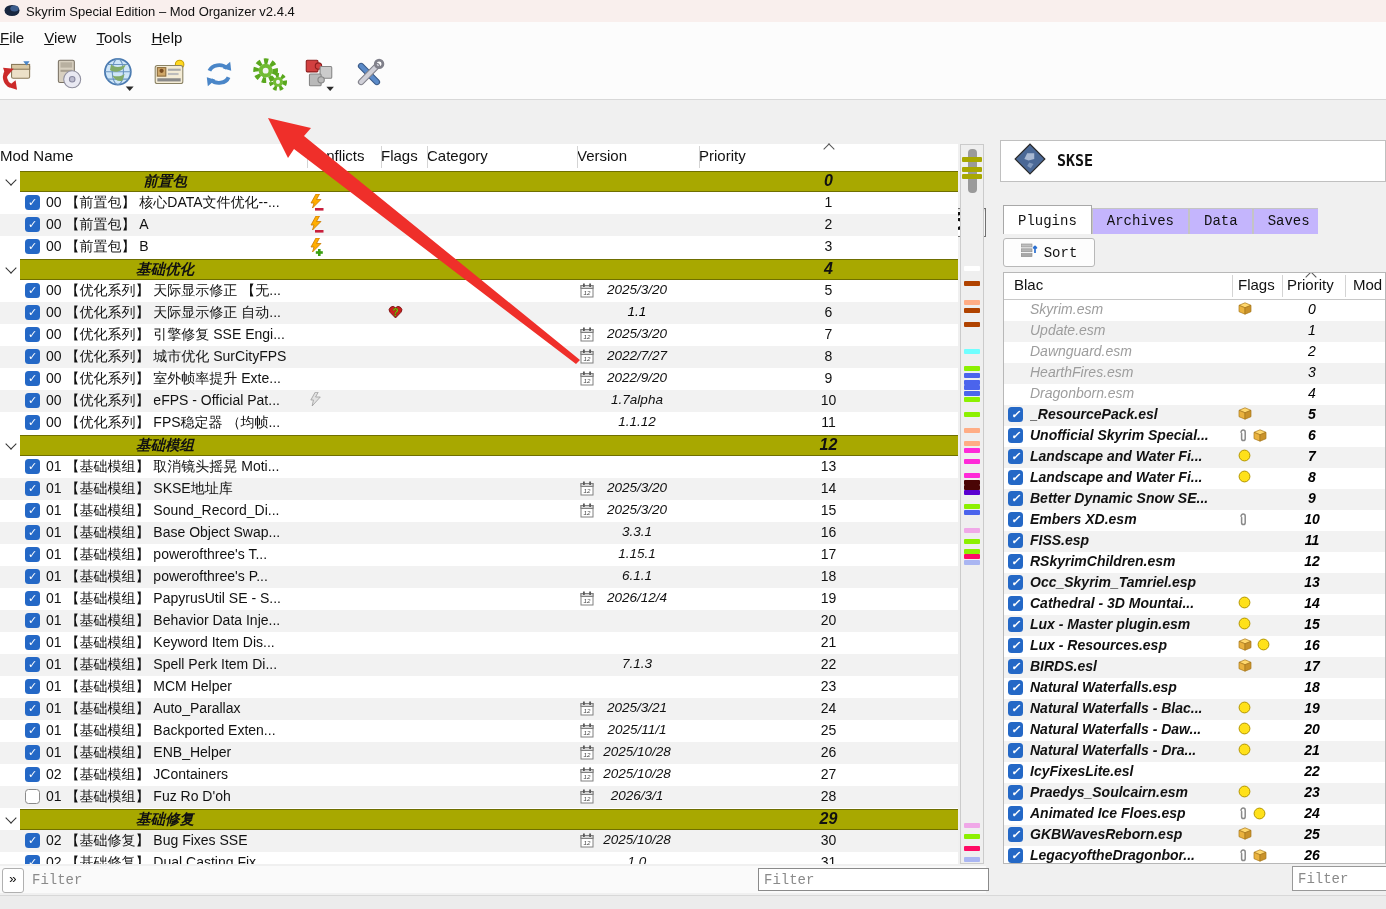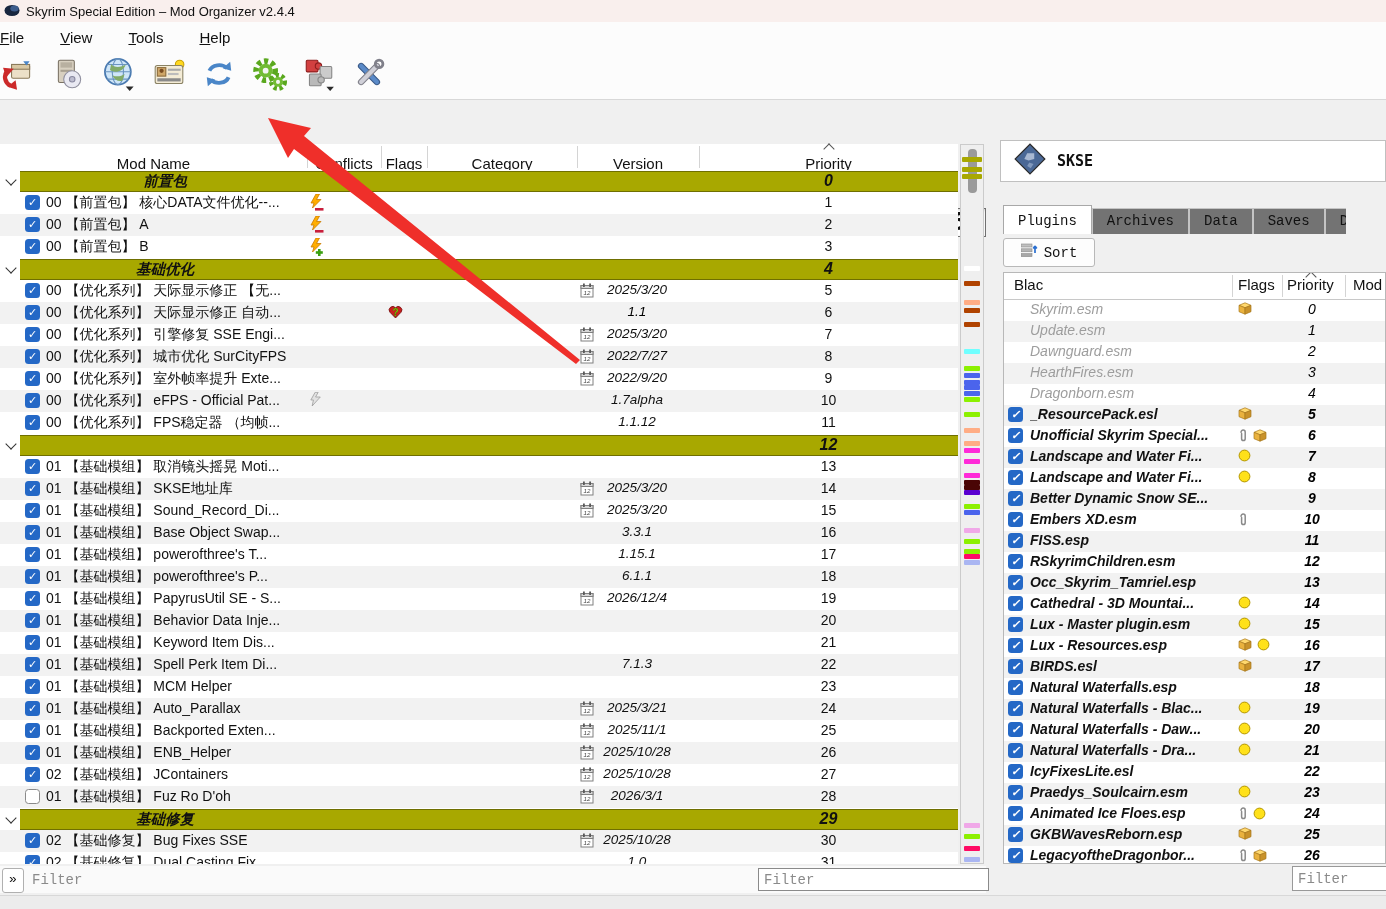--- a/index.html
+++ b/index.html
@@ -5,21 +5,21 @@
   html,body{margin:0;padding:0}
   body{width:1386px;height:909px;position:relative;overflow:hidden;background:#f0f0f0;
        font-family:"Liberation Sans",sans-serif;color:#111}
   .mono{font-family:"Liberation Mono",monospace}
   
   .titlebar{position:absolute;left:0;top:0;right:0;height:22px;background:#f9efed;
             display:flex;align-items:center;gap:6px;padding-left:4px;font-size:13px}
   
   .menubar{position:absolute;left:0;top:22px;right:0;height:30px;background:#fcfcfc;
            display:flex;align-items:center;font-size:15px}
-  .menu-item{padding:4px 13px 4px 3px;margin-left:20px}
+  .menu-item{padding:4px 13px 4px 3px;margin-left:4px}
   .menu-item:first-child{margin-left:0;padding-left:0}
   
   .toolbar{position:absolute;left:0;top:52px;right:0;height:47px;background:#fcfcfc;
            border-bottom:1px solid #d8d8d8;display:flex;align-items:center;gap:13px}
   .tool-btn{width:37px;height:40px;display:flex;align-items:center;justify-content:center}
   
   .profilebar{position:absolute;left:0;top:100px;right:0;height:40px}
   .profile-label{position:absolute;left:2px;top:114px;font-size:15px}
   .profile-combo{position:absolute;left:62px;top:111px;width:566px;height:23px;
                  border:1px solid #2e7cd6;background:#f1fafe;display:flex;align-items:center;
@@ -28,21 +28,21 @@
   .pbtn{position:absolute;top:109px;height:28px;background:#fdfdfd;border:1px solid #c3c3c3;
         border-radius:4px;display:flex;align-items:center;justify-content:center;gap:2px}
   .active-label{position:absolute;left:858px;top:115px;font-size:15px}
   .lcd{position:absolute;left:920px;top:108px;width:61px;height:27px;background:#fff;
        border:1px solid #707070;box-shadow:inset 1px 1px 3px #c8c8c8;
        font-family:"DejaVu Sans Mono",monospace;font-weight:bold;font-style:italic;
        font-size:25px;line-height:26px;text-align:right;padding-right:3px}
   
   .mheader{position:absolute;left:0;top:144px;width:958px;height:26px;background:#fff;
            border-bottom:1px solid #9a9a9a;font-size:15px}
-  .mheader .hcell{position:absolute;top:11px;text-align:center;white-space:nowrap}
+  .mheader .hcell{position:absolute;top:3px;text-align:left;white-space:nowrap}
   .vline{position:absolute;top:2px;bottom:2px;width:1px;background:#d4d4d4}
   .sort-caret{position:absolute;width:7px;height:7px;border-left:1.4px solid #555;
               border-top:1.4px solid #555;transform:rotate(45deg)}
   .mbody{position:absolute;left:0;top:170px;width:958px;height:694px;background:#fff;overflow:hidden}
   .mrow{position:relative;height:22px;font-size:14px}
   .mrow.alt{background:#f2f2f2}
   .msep{position:relative;height:22px}
   .msep .bar{position:absolute;left:20px;right:0;top:0.5px;bottom:0.5px;background:#a8a800;
              border-top:1px solid #6f6f00;border-bottom:1px solid #6f6f00}
   .msep .sep-name{position:absolute;left:20px;width:290px;top:2px;text-align:center;
@@ -64,23 +64,23 @@
   
   .sstrip{position:absolute;left:960px;top:144px;width:24px;height:720px;background:#efefef;
           border:1px solid #cbcbcb;box-sizing:border-box}
   .smark{position:absolute;left:3px;width:16px;height:5px;border-radius:1px}
   .sthumb{position:absolute;left:7px;top:4px;width:9px;height:44px;background:#9a9a9a;border-radius:4px}
   
   .exe-box{position:absolute;left:1000px;top:140px;width:386px;height:42px;background:#fff;
            border:1px solid #c0c0c0;display:flex;align-items:center;gap:10px;padding-left:12px;
            box-sizing:border-box}
   .exe-label{font-family:"DejaVu Sans Mono",monospace;font-weight:bold;font-size:15px}
-  .tabs{position:absolute;left:1003px;top:205px;width:343px;height:29px;display:flex;
+  .tabs{position:absolute;left:1003px;top:205px;width:315px;height:29px;display:flex;
         align-items:flex-end;overflow:hidden;font-family:"Liberation Mono",monospace;font-size:14px}
-  .tab{padding:4px 14px 5px 14px;background:#737373;border:1px solid #c4c4c4;border-bottom:none;
+  .tab{padding:4px 14px 5px 14px;background:#c4b5fd;border:1px solid #c4c4c4;border-bottom:none;
        white-space:nowrap}
   .tab.active{background:#fff;border-color:#a8a8a8;padding-top:7px}
   .sort-btn{position:absolute;left:1003px;top:238px;width:90px;height:27px;background:#fdfdfd;
             border:1px solid #b8b8b8;border-radius:3px;display:flex;align-items:center;
             justify-content:center;gap:6px;font-family:"Liberation Mono",monospace;font-size:14px}
   .ptable{position:absolute;left:1003px;top:272px;width:383px;height:592px;background:#fff;
           border:1px solid #b8b8b8;box-sizing:border-box;overflow:hidden}
   .pheader{position:relative;height:26px;border-bottom:1px solid #c8c8c8;font-size:15px}
   .pheader .hcell{position:absolute;top:3px;white-space:nowrap}
   .prow{position:relative;height:21px;font-size:14px;font-style:italic;font-weight:bold}
@@ -379,20 +379,21 @@
     </div>
     <div class="mrow">
       <span class="chk">✓</span>
       <span class="mname">00 【优化系列】 FPS稳定器 （均帧...</span>
       <span class="mver"><span>1.1.12</span></span>
       <span class="mpri">11</span>
     </div>
     <div class="msep">
       <span class="bar"></span>
       <span class="chevd"></span>
+      <span class="sep-name">基础模组</span>
       <span class="mpri">12</span>
     </div>
     <div class="mrow">
       <span class="chk">✓</span>
       <span class="mname">01 【基础模组】 取消镜头摇晃 Moti...</span>
       <span class="mver"><span></span></span>
       <span class="mpri">13</span>
     </div>
     <div class="mrow alt">
       <span class="chk">✓</span>

